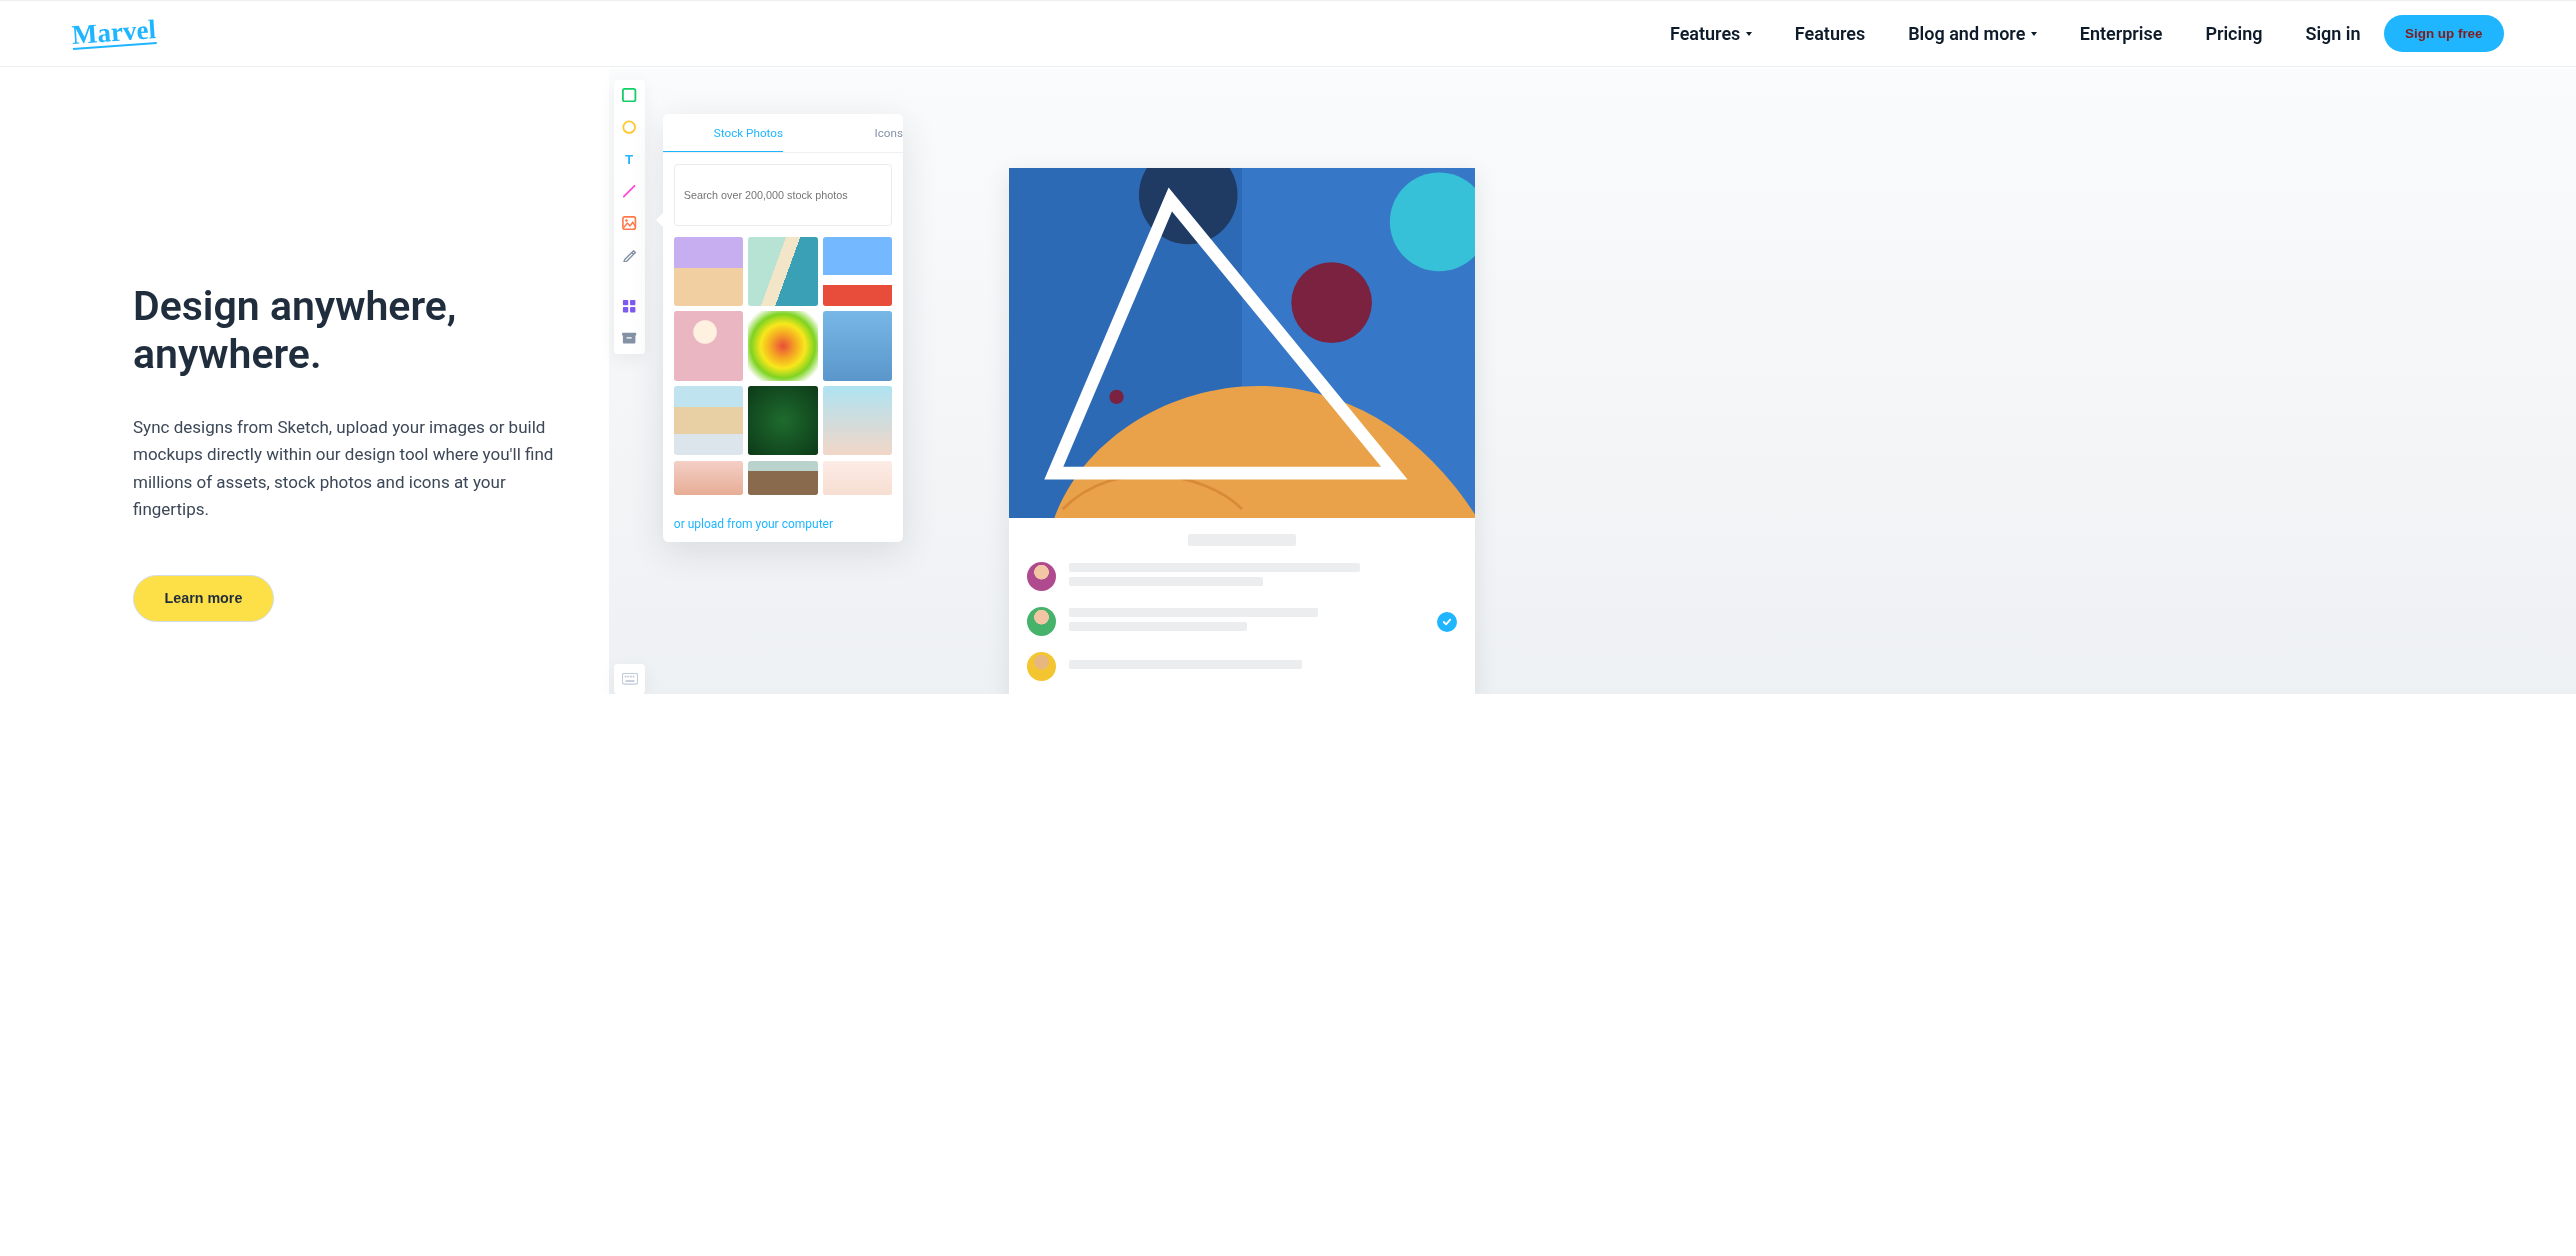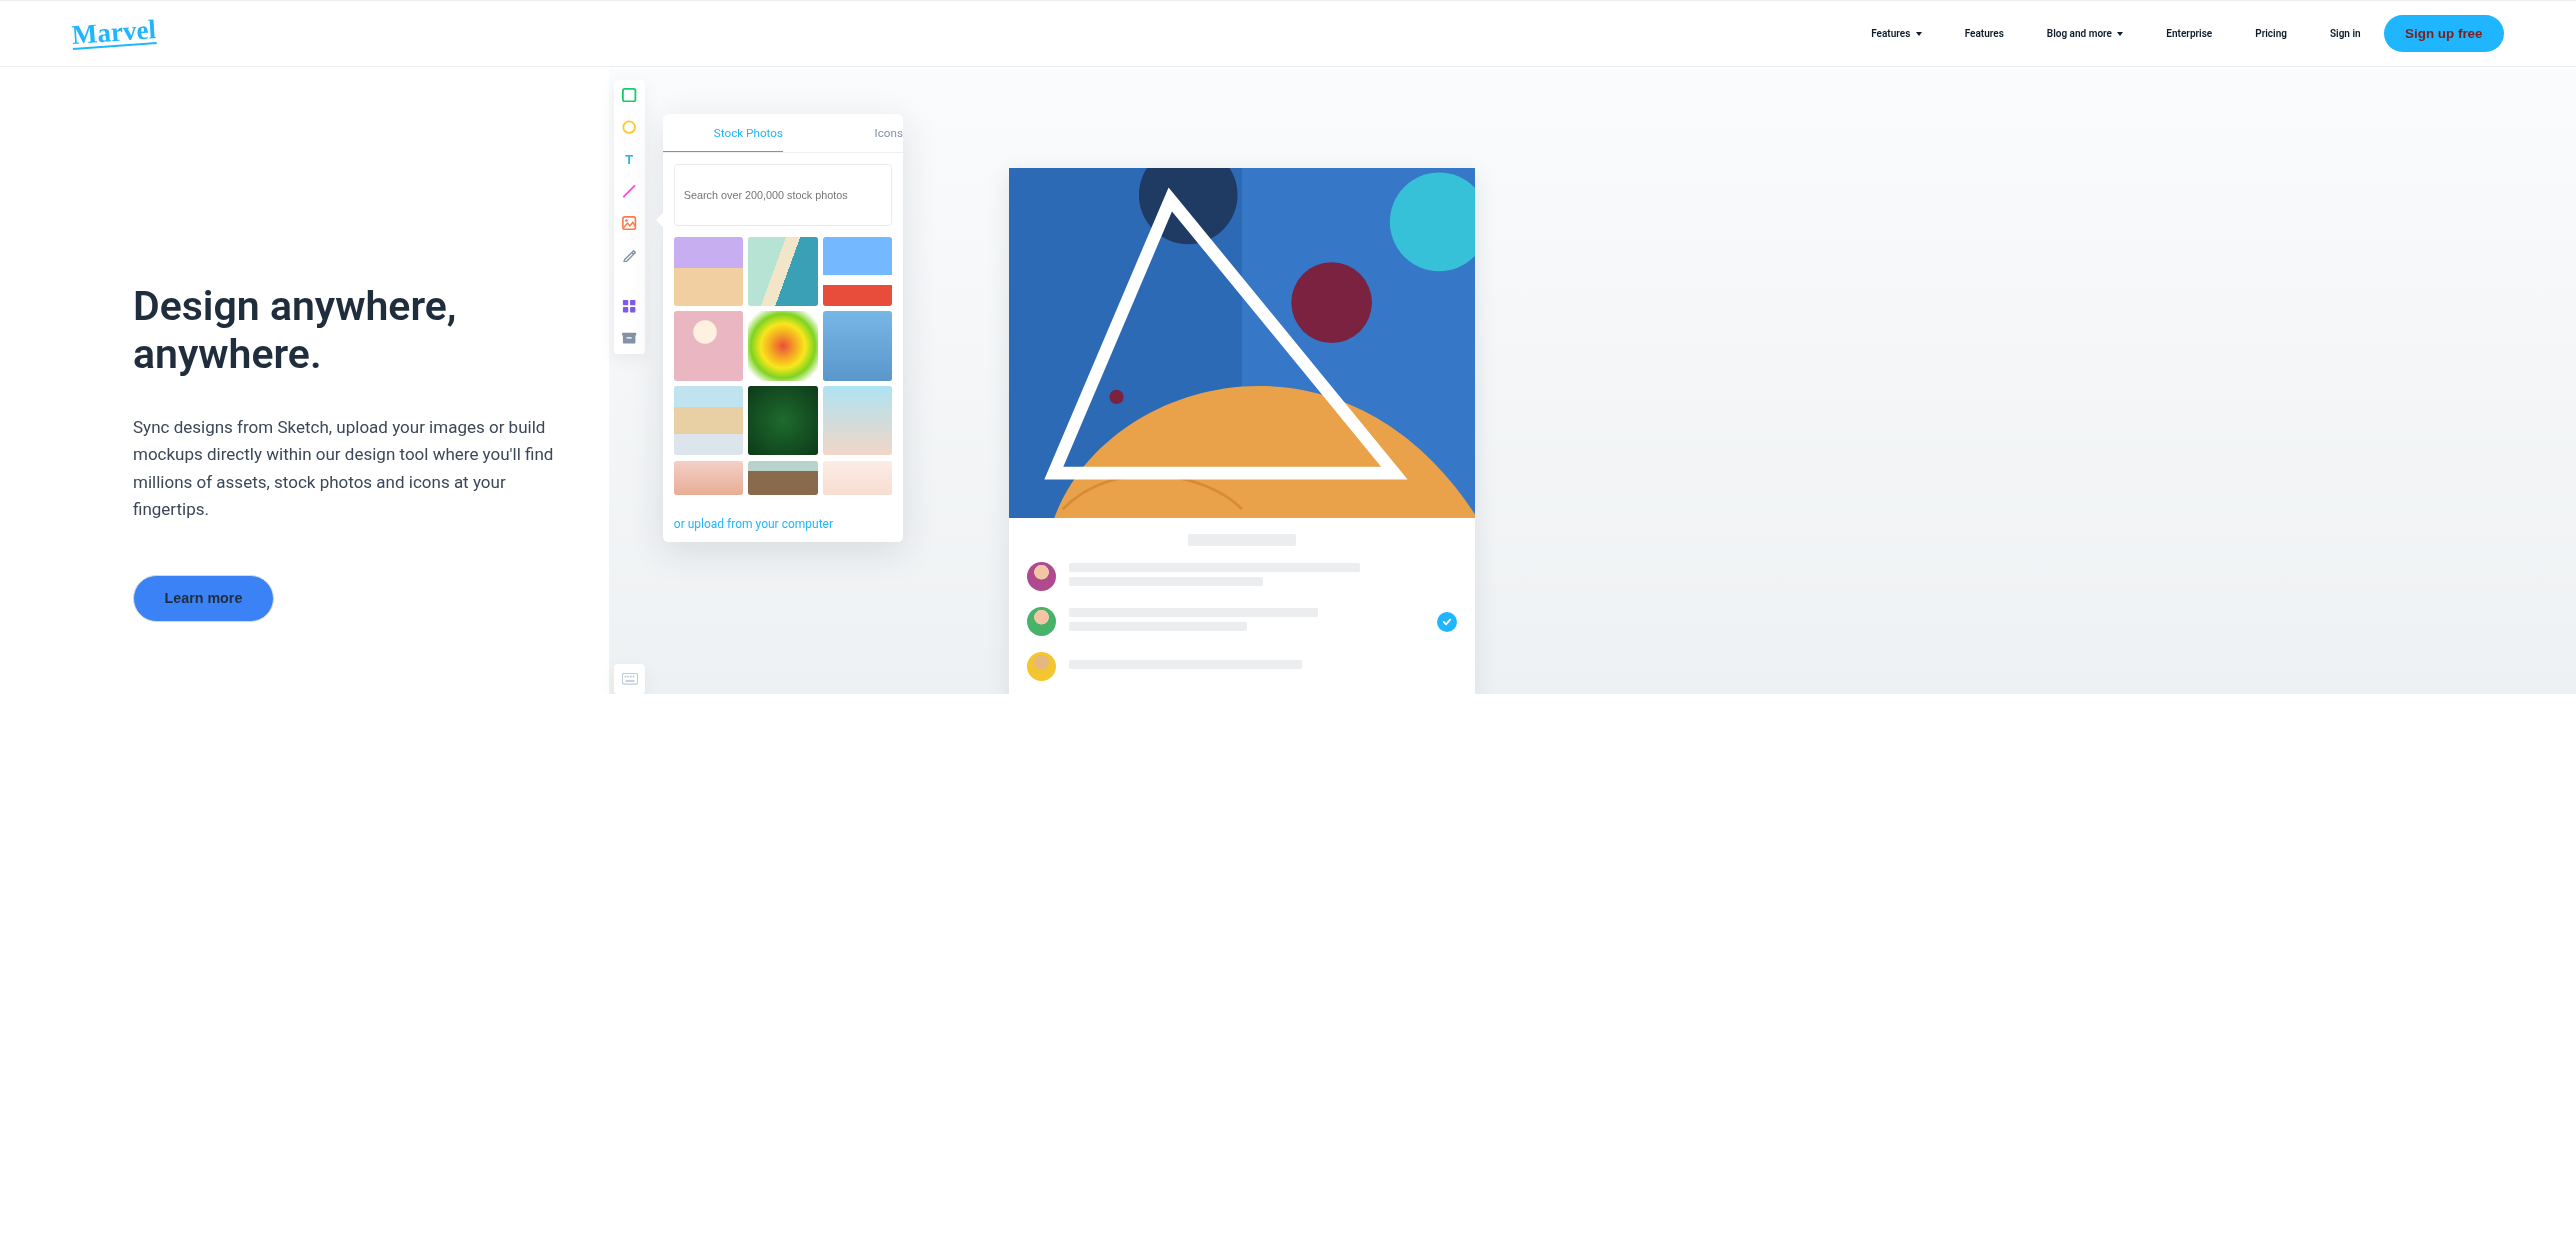--- a/index.html
+++ b/index.html
@@ -25,21 +25,21 @@
   font-weight: 700;
   color: #1FB6FF;
   transform: rotate(-4deg);
   border-bottom: 2.7px solid #1FB6FF;
   display: inline-block;
   line-height: 0.9;
   padding-bottom: 0.9px;
 }
 .nav { display: flex; align-items: center; gap: 23px; }
 .nav-item {
-  font-size: 10px;
+  font-size: 18px;
   font-weight: 600;
   color: #0d1b2a;
   cursor: pointer;
   display: inline-flex;
   align-items: center;
   gap: 5.4px;
   padding-left: 20px;
 }
 .caret {
   width: 0; height: 0;
@@ -84,21 +84,21 @@
   max-width: 439px;
 }
 .btn-outline {
   display: inline-block;
   padding: 14.3px 30.5px;
   border: 0.9px solid #d3dce6;
   border-radius: 895px;
   font-weight: 600;
   font-size: 14.3px;
   color: #1f2d3d;
-  background: #3b82f6;
+  background: #fde047;
   cursor: pointer;
   margin-top: 27px;
 }
 
 
 .blob {
   position: absolute;
   left: 44%;
   bottom: -90px;
   width: 323px;

